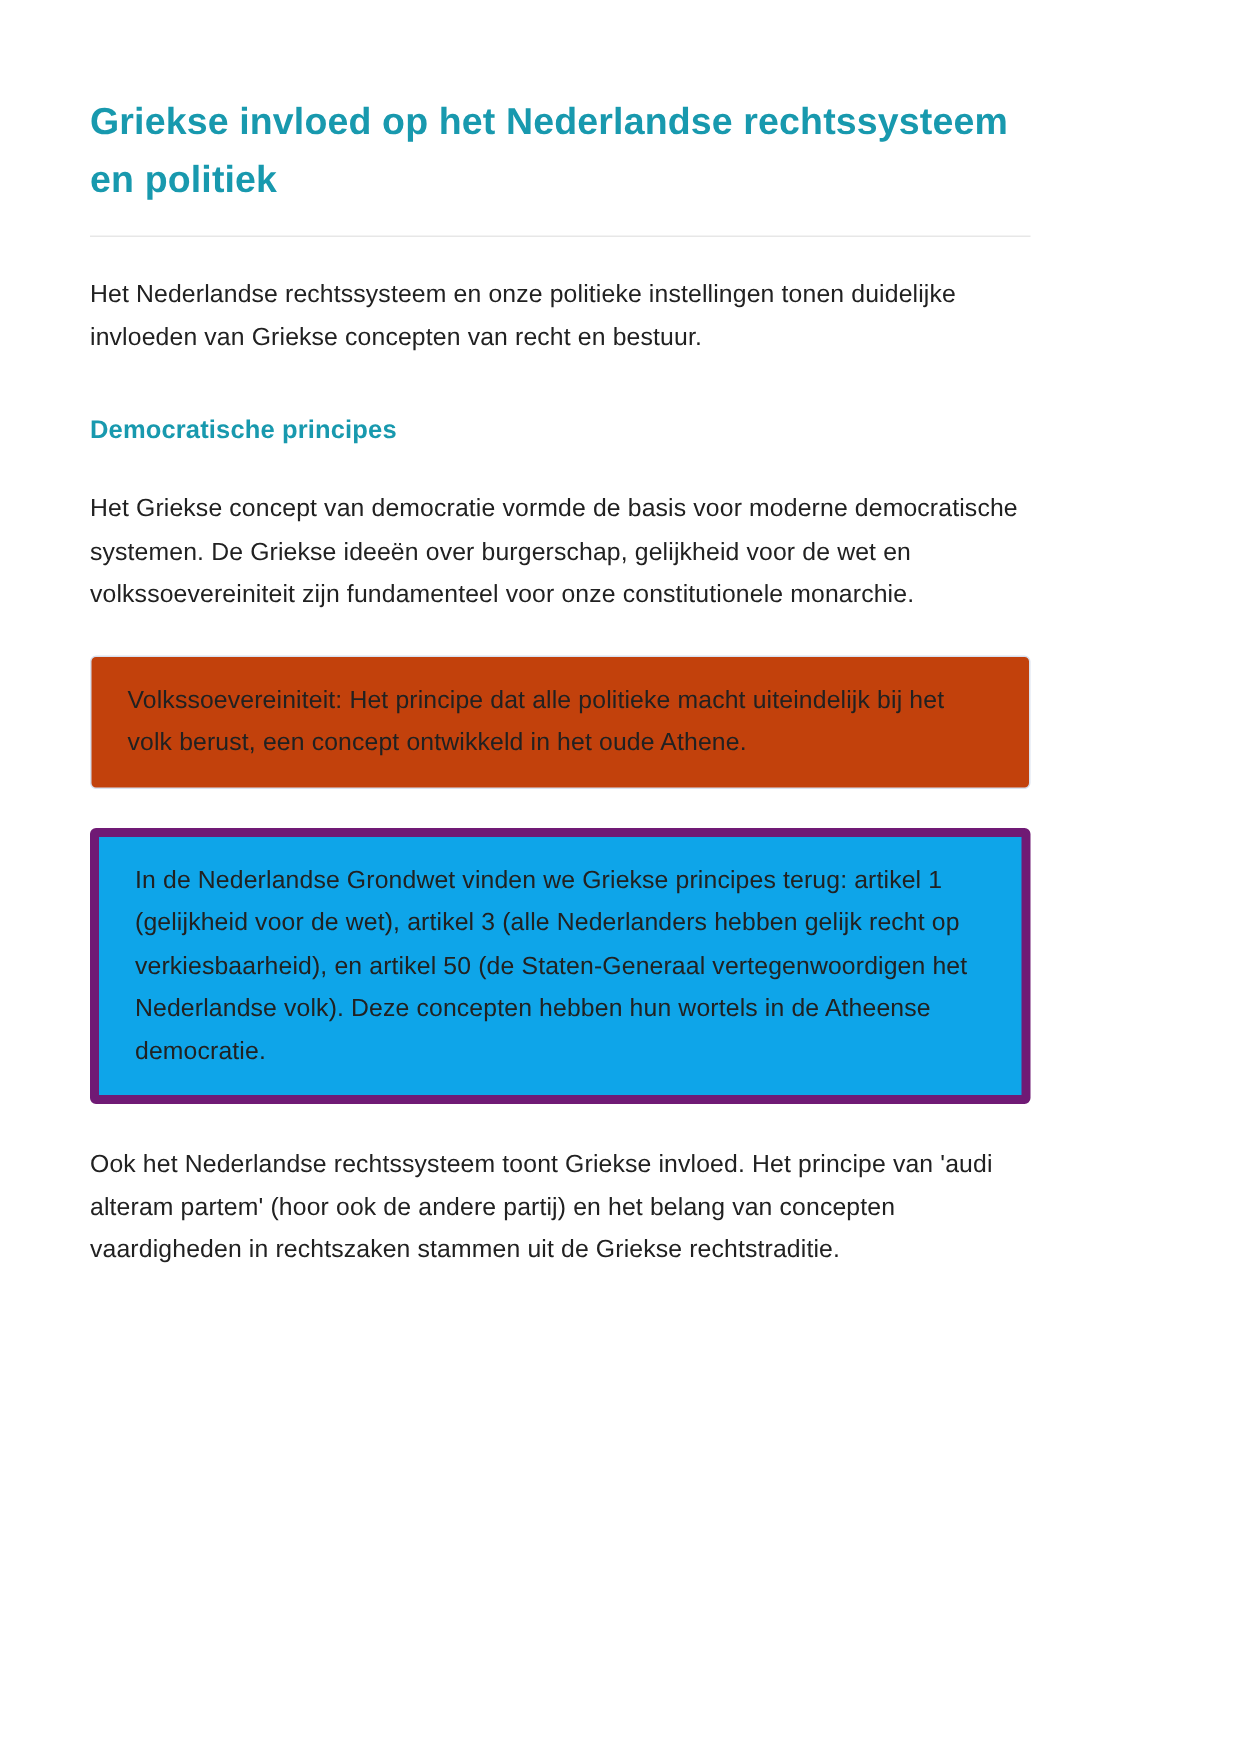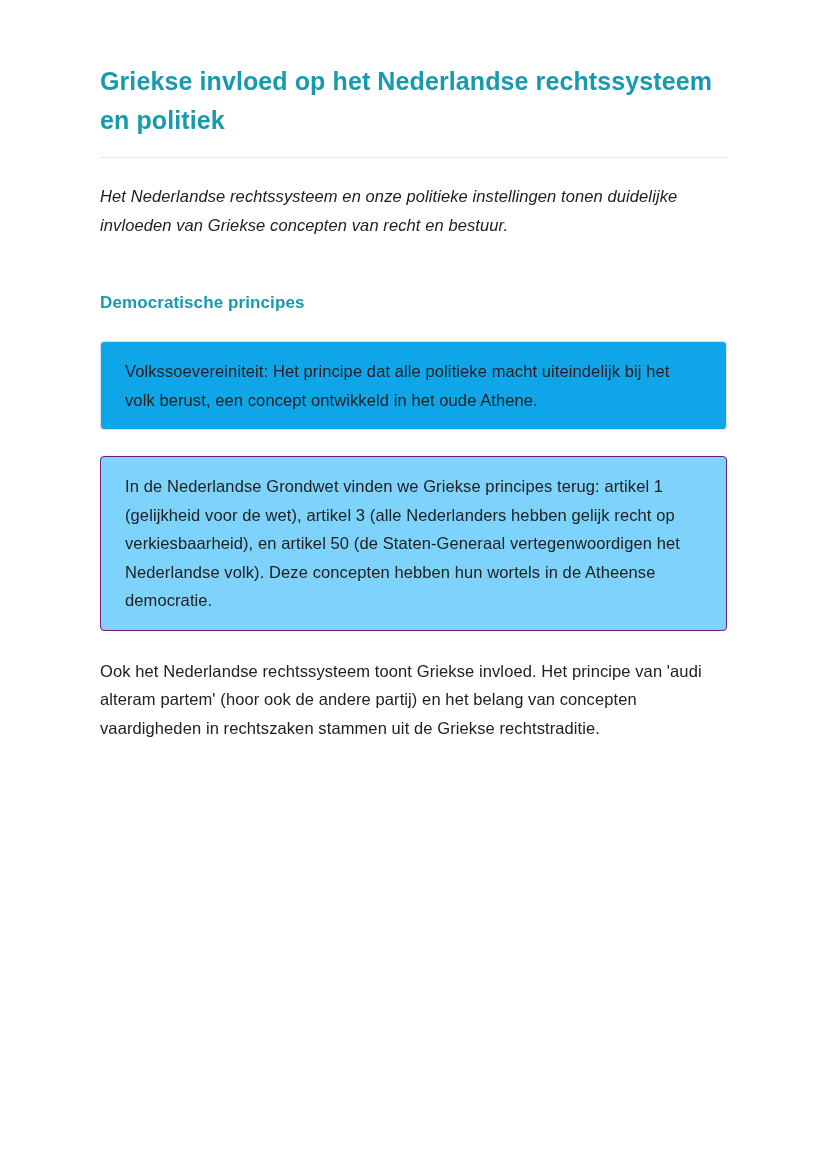--- a/index.html
+++ b/index.html
@@ -9,21 +9,21 @@
     width: 828px;
     height: 1171px;
     overflow: hidden;
     font-family: "Liberation Sans", "DejaVu Sans", sans-serif;
   }
 
   .page {
     width: 828px;
     height: 1171px;
     background: #ffffff;
-    padding: 62px 101px 0 100px;
+    padding: 62px 101px 0 60px;
   }
 
   .article {
     width: 627px;
     color: #212121;
   }
 
   h1.doc-title {
     font-size: 25px;
     line-height: 39px;
@@ -46,59 +46,60 @@
     color: #212121;
     margin: 26px 0;
     letter-spacing: 0.1px;
   }
 
   h3.section-heading {
     font-size: 17px;
     line-height: 20px;
     font-weight: 700;
     color: #1899ae;
-    margin-top: 54px;
+    margin-top: 38px;
     margin-bottom: 28px;
     letter-spacing: 0.1px;
   }
 
   .callout {
     border-radius: 4px;
     padding: 15px 24px;
     margin: 24px 0 26px 0;
     font-size: 16.5px;
     line-height: 28.5px;
     color: #212121;
     letter-spacing: 0.1px;
   }
 
   .callout.info {
-    background: #0ea5e9;
+    background: #c2410c;
     border: 1px solid #d9e1f0;
   }
 
   .callout.success {
-    background: #7dd3fc;
-    border: 1px solid #701a75;
+    background: #0ea5e9;
+    border: 6px solid #701a75;
   }
 </style>
 </head>
 <body>
 
 <div class="page">
   <article class="article">
 
     <h1 class="doc-title">Griekse invloed op het Nederlandse rechtssysteem en politiek</h1>
 
     <hr class="title-divider">
 
-    <p class="body-text" style="margin-top:16px;font-style:italic;">Het Nederlandse rechtssysteem en onze politieke instellingen tonen duidelijke invloeden van Griekse concepten van recht en bestuur.</p>
+    <p class="body-text" style="margin-top:16px;">Het Nederlandse rechtssysteem en onze politieke instellingen tonen duidelijke invloeden van Griekse concepten van recht en bestuur.</p>
 
     <h3 class="section-heading">Democratische principes</h3>
 
+    <p class="body-text">Het Griekse concept van democratie vormde de basis voor moderne democratische systemen. De Griekse ideeën over burgerschap, gelijkheid voor de wet en volkssoevereiniteit zijn fundamenteel voor onze constitutionele monarchie.</p>
 
     <div class="callout info">Volkssoevereiniteit: Het principe dat alle politieke macht uiteindelijk bij het volk berust, een concept ontwikkeld in het oude Athene.</div>
 
 
     <div class="callout success">In de Nederlandse Grondwet vinden we Griekse principes terug: artikel 1 (gelijkheid voor de wet), artikel 3 (alle Nederlanders hebben gelijk recht op verkiesbaarheid), en artikel 50 (de Staten-Generaal vertegenwoordigen het Nederlandse volk). Deze concepten hebben hun wortels in de Atheense democratie.</div>
 
     <p class="body-text">Ook het Nederlandse rechtssysteem toont Griekse invloed. Het principe van 'audi alteram partem' (hoor ook de andere partij) en het belang van concepten vaardigheden in rechtszaken stammen uit de Griekse rechtstraditie.</p>
 
   </article>
 </div>

